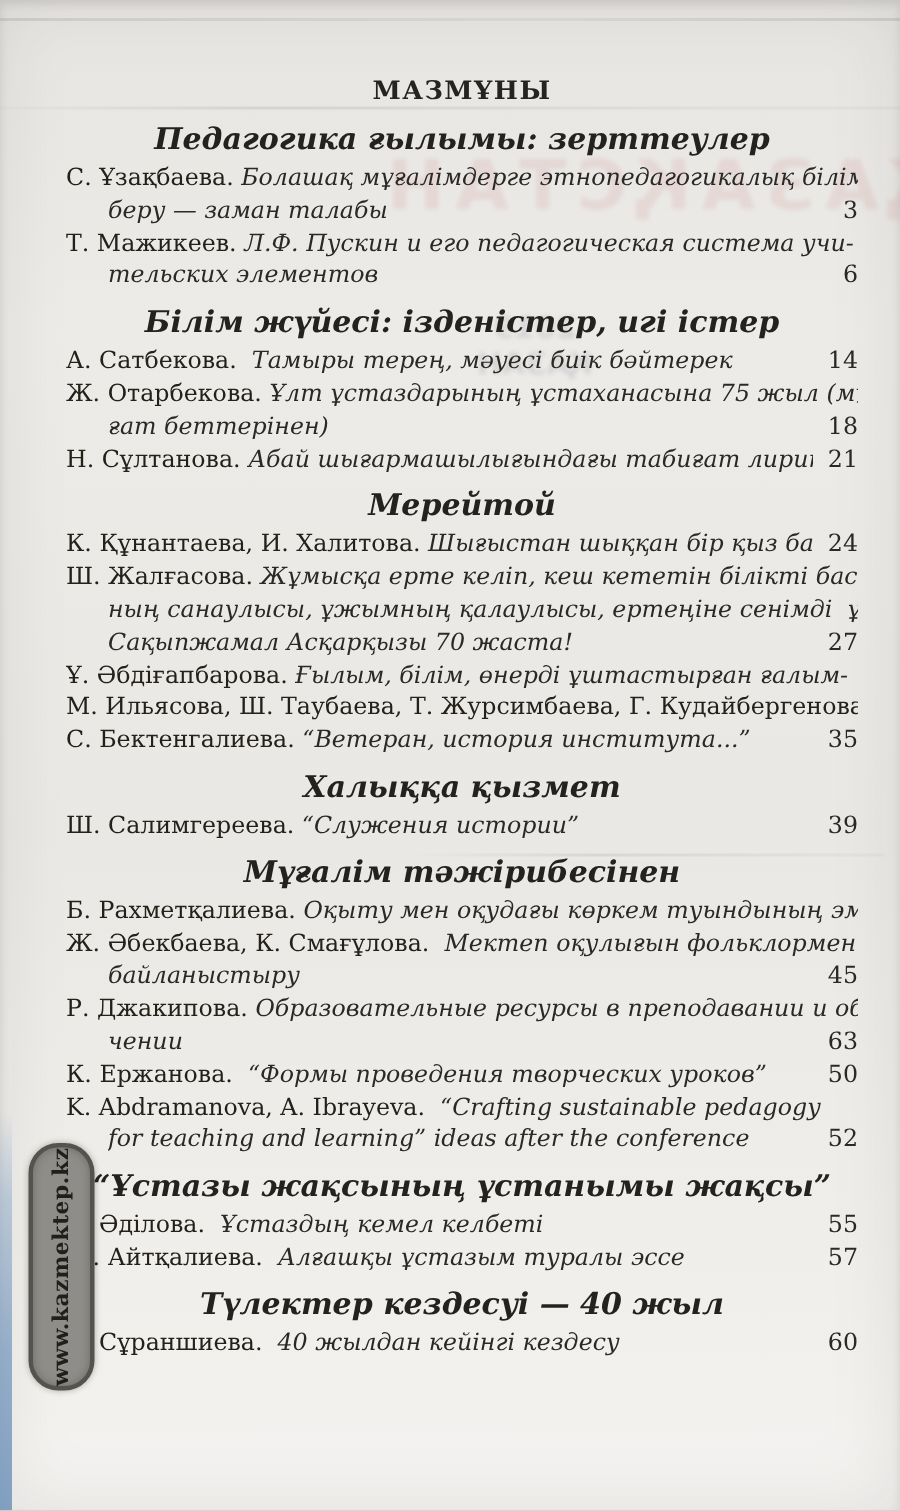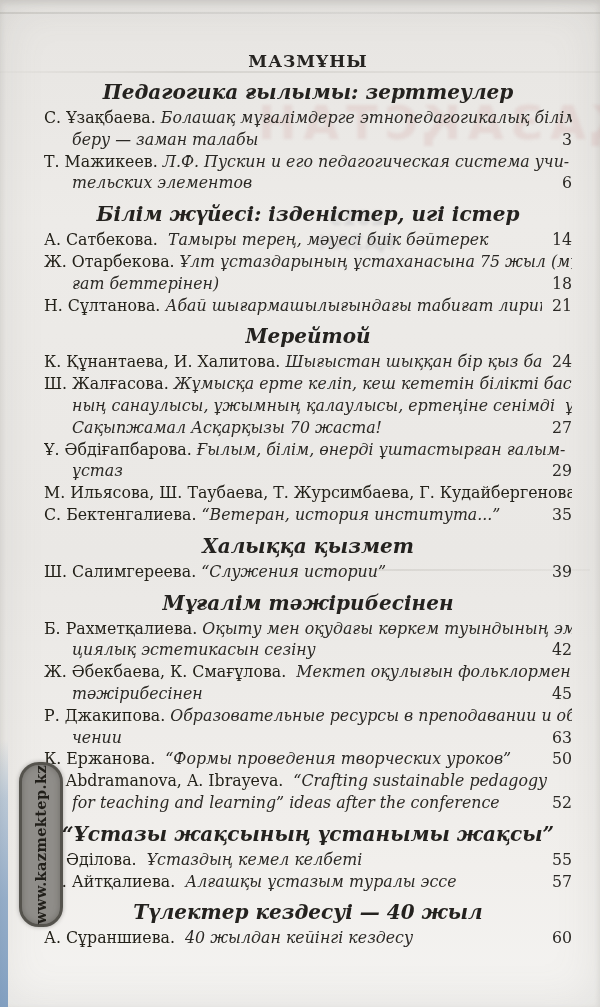--- a/index.html
+++ b/index.html
@@ -107,38 +107,36 @@
         <div class="entry">
           <div class="line last"><span class="txt"><span class="author">К. Құнантаева, И. Халитова. </span><span class="atitle">Шығыстан шыққан бір қыз бар... </span></span><span class="leader"></span><span class="pagenum">24</span></div>
         </div>
         <div class="entry">
           <div class="line"><span class="txt"><span class="author">Ш. Жалғасова. </span><span class="atitle">Жұмысқа ерте келіп, кеш кететін білікті басшы-</span></span></div>
           <div class="line ind"><span class="txt"><span class="atitle">ның санаулысы, ұжымның қалаулысы, ертеңіне сенімді  ұстаз</span></span></div>
           <div class="line ind last"><span class="txt"><span class="atitle">Сақыпжамал Асқарқызы 70 жаста!</span></span><span class="leader"></span><span class="pagenum">27</span></div>
         </div>
         <div class="entry">
           <div class="line"><span class="txt"><span class="author">Ұ. Әбдіғапбарова. </span><span class="atitle">Ғылым, білім, өнерді ұштастырған ғалым-</span></span></div>
-          <div class="line ind last"><span class="txt"><span class="atitle">ұстаз </span></span><span class="leader"></span><span class="pagenum">29</span></div>
         </div>
         <div class="entry">
           <div class="line"><span class="txt"><span class="author">М. Ильясова, Ш. Таубаева, Т. Журсимбаева, Г. Кудайбергенова,</span></span></div>
           <div class="line last"><span class="txt"><span class="author">С. Бектенгалиева. </span><span class="atitle">“Ветеран, история института...” </span></span><span class="leader"></span><span class="pagenum">35</span></div>
         </div>
         <div class="section-header">Халыққа қызмет</div>
         <div class="entry">
           <div class="line last"><span class="txt"><span class="author">Ш. Салимгереева. </span><span class="atitle">“Служения истории” </span></span><span class="leader"></span><span class="pagenum">39</span></div>
         </div>
         <div class="section-header">Мұғалім тәжірибесінен</div>
         <div class="entry">
           <div class="line"><span class="txt"><span class="author">Б. Рахметқалиева. </span><span class="atitle">Оқыту мен оқудағы көркем туындының эмо-</span></span></div>
-          <div class="line ind last"><span class="txt"><span class="atitle">циялық эстетикасын сезіну </span></span><span class="leader"></span><span class="pagenum">42</span></div>
         </div>
         <div class="entry">
           <div class="line"><span class="txt"><span class="author">Ж. Әбекбаева, К. Смағұлова. </span><span class="atitle"> Мектеп оқулығын фольклормен</span></span></div>
-          <div class="line ind last"><span class="txt"><span class="atitle">тәжірибесінен </span></span><span class="leader"></span><span class="pagenum">45</span></div>
+          <div class="line ind last"><span class="txt"><span class="atitle">байланыстыру </span></span><span class="leader"></span><span class="pagenum">45</span></div>
         </div>
         <div class="entry">
           <div class="line"><span class="txt"><span class="author">Р. Джакипова. </span><span class="atitle">Образовательные ресурсы в преподавании и обу-</span></span></div>
           <div class="line ind last"><span class="txt"><span class="atitle">чении</span></span><span class="leader"></span><span class="pagenum">63</span></div>
         </div>
         <div class="entry">
           <div class="line last"><span class="txt"><span class="author">К. Ержанова. </span><span class="atitle"> “Формы проведения творческих уроков” </span></span><span class="leader"></span><span class="pagenum">50</span></div>
         </div>
         <div class="entry">
           <div class="line"><span class="txt"><span class="author">K. Abdramanova, A. Ibrayeva. </span><span class="atitle"> “Crafting sustainable pedagogy</span></span></div>

